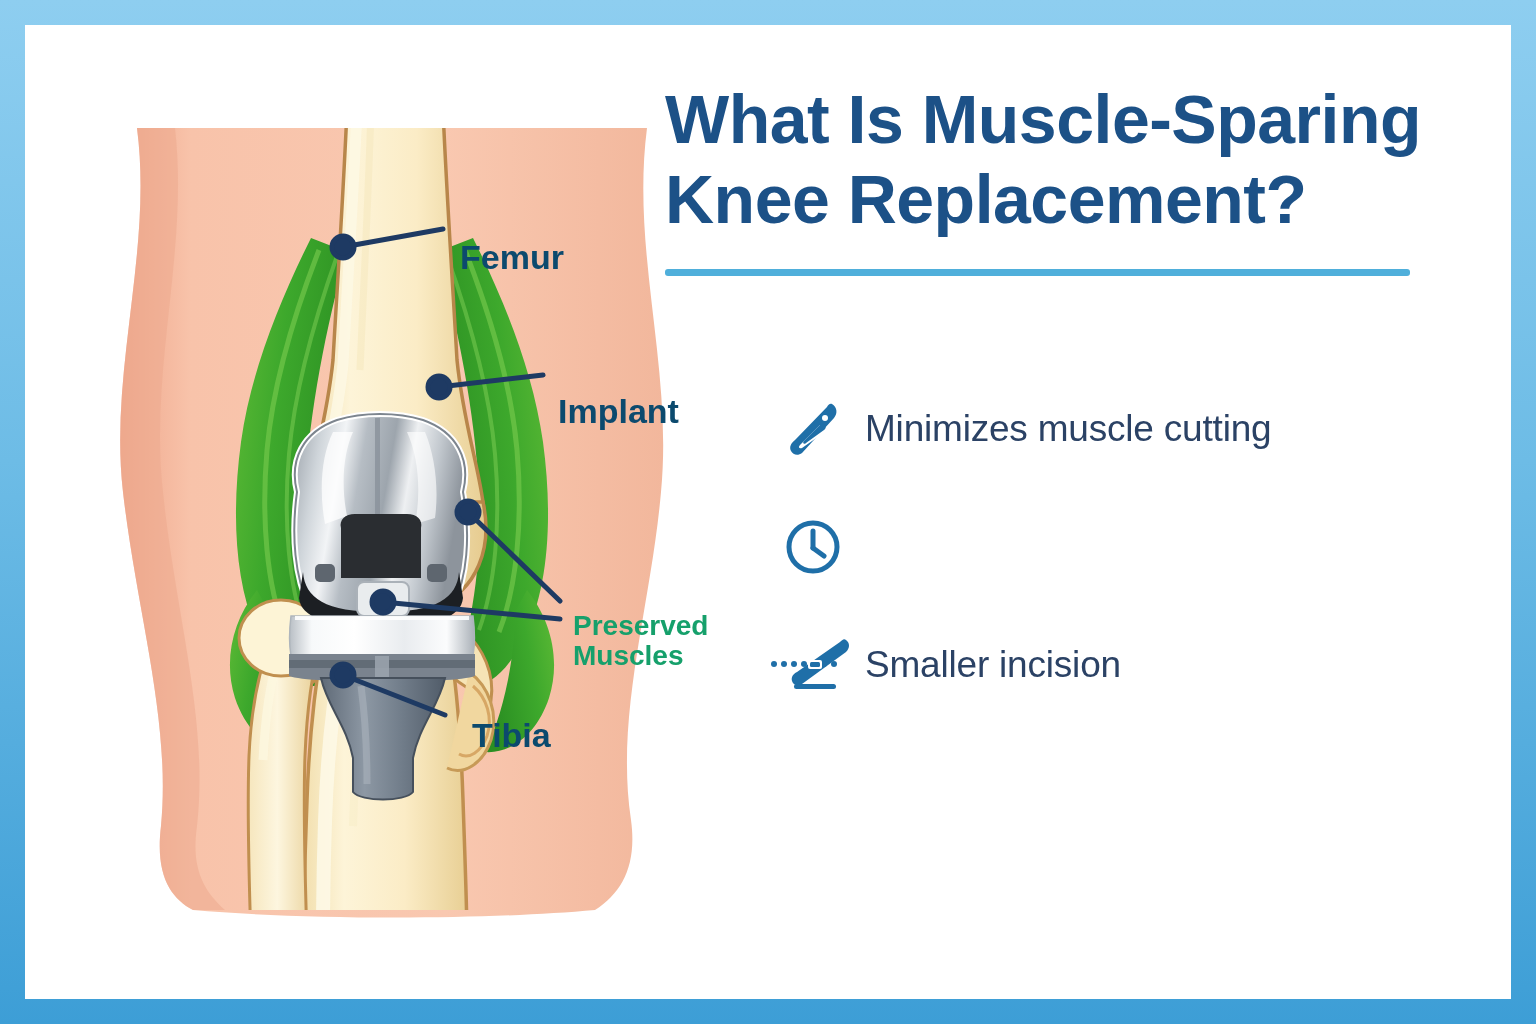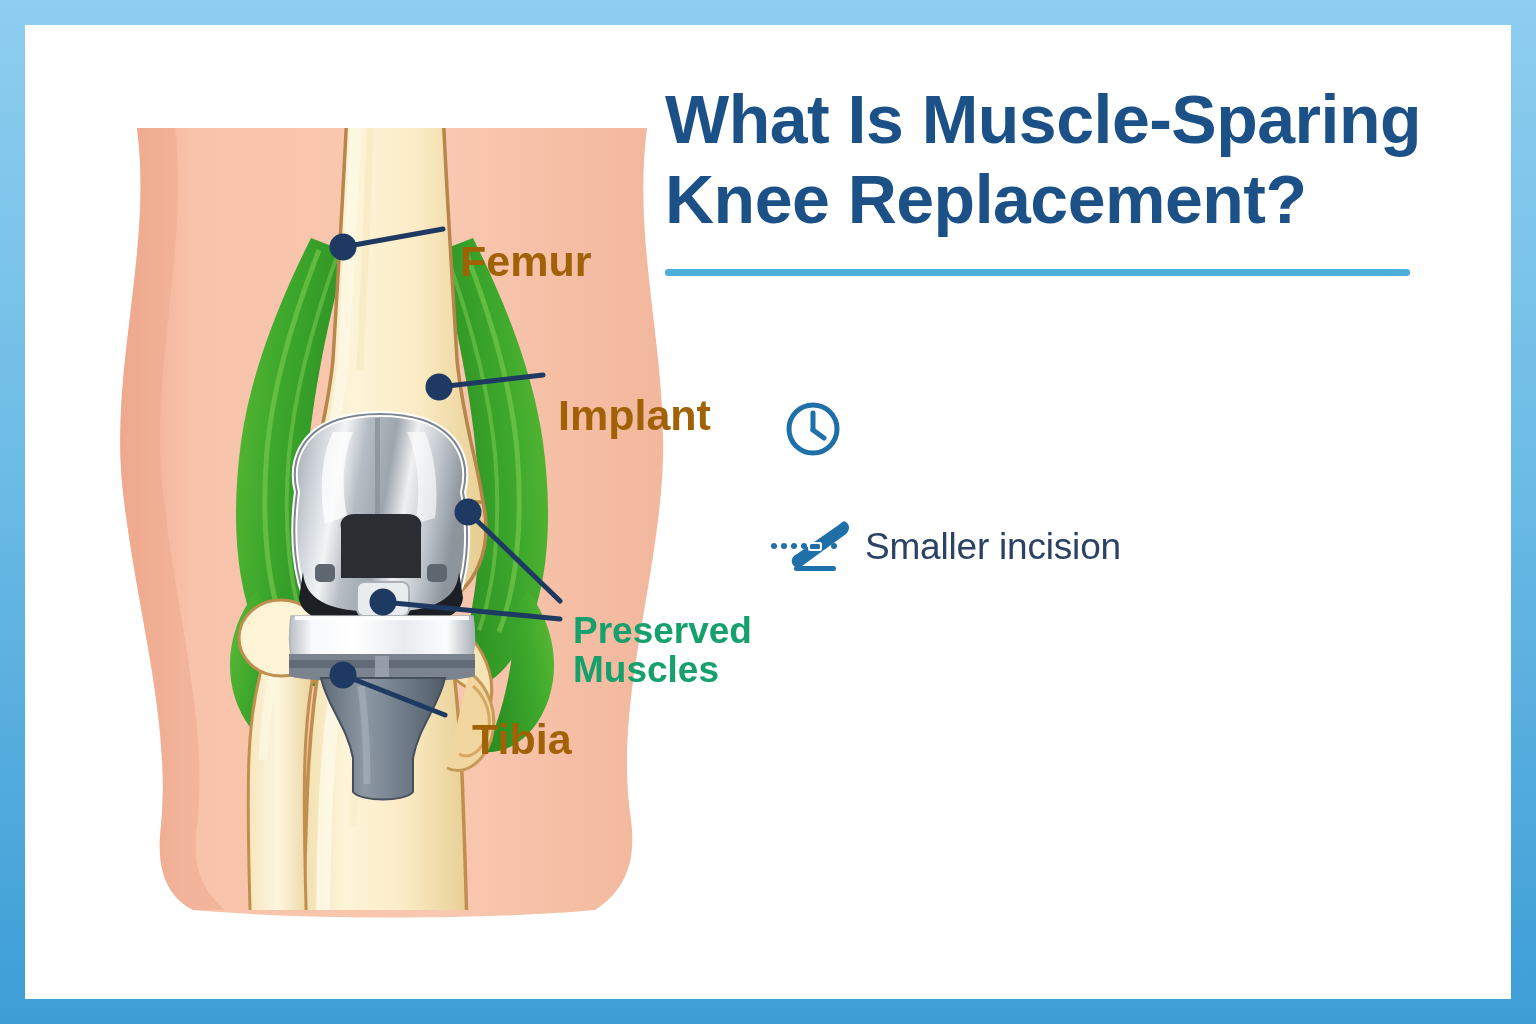--- a/index.html
+++ b/index.html
@@ -78,22 +78,22 @@
   }
   .illus svg{display:block;}
 
   
   .lbl{
     position:absolute;
     font-weight:700;
     line-height:1.06;
     white-space:pre;
   }
-  .lbl-dark{color:#a16207;font-size:43px;}
-  .lbl-green{color:#16a06b;font-size:37px;}
+  .lbl-dark{color:#0c4a6e;font-size:34px;}
+  .lbl-green{color:#16a06b;font-size:28px;}
   #lbl-femur{left:435px;top:214px;}
   #lbl-implant{left:533px;top:368px;}
   #lbl-preserved{left:548px;top:586px;}
   #lbl-tibia{left:447px;top:692px;text-align:right;}
 </style>
 </head>
 <body>
 
 <div class="frame"></div>
 
@@ -291,20 +291,33 @@
   <div class="rightcol">
     <h1 class="title">
       <span class="title-line">What Is Muscle-Sparing</span>
       <span class="title-line">Knee Replacement?</span>
     </h1>
     <div class="divider"></div>
   </div>
 
   <div class="bullets">
 
+    <div class="bullet">
+      <span class="bullet-icon">
+        <svg width="62" height="62" viewBox="0 0 62 62" xmlns="http://www.w3.org/2000/svg">
+          <g fill="#1f6fa8">
+            <path d="M50,6 C55,9 56,15 52,20 L20,55 C16,58 11,57 9,53 C7,49 9,45 13,42 L45,9 C46,7 48,5 50,6 Z"></path>
+            <path d="M38,27 L18,47 C16,49 17,51 20,50 L40,36 C43,34 42,29 38,27 Z" fill="#ffffff"></path>
+            <path d="M40,25 L22,43 C20,45 22,47 24,45 L42,32 C45,30 44,26 40,25 Z" fill="#1f6fa8"></path>
+            <circle cx="43" cy="20" r="3" fill="#ffffff"></circle>
+          </g>
+        </svg>
+      </span>
+      <span class="bullet-text">Minimizes muscle cutting</span>
+    </div>
 
     <div class="bullet">
       <span class="bullet-icon">
         <svg width="62" height="62" viewBox="0 0 62 62" xmlns="http://www.w3.org/2000/svg">
           <circle cx="31" cy="31" r="24" fill="none" stroke="#1f6fa8" stroke-width="5"></circle>
           <path d="M31,15 L31,32" stroke="#1f6fa8" stroke-width="5" stroke-linecap="round" fill="none"></path>
           <path d="M31,32 L42,40" stroke="#1f6fa8" stroke-width="5" stroke-linecap="round" fill="none"></path>
         </svg>
       </span>
     </div>

